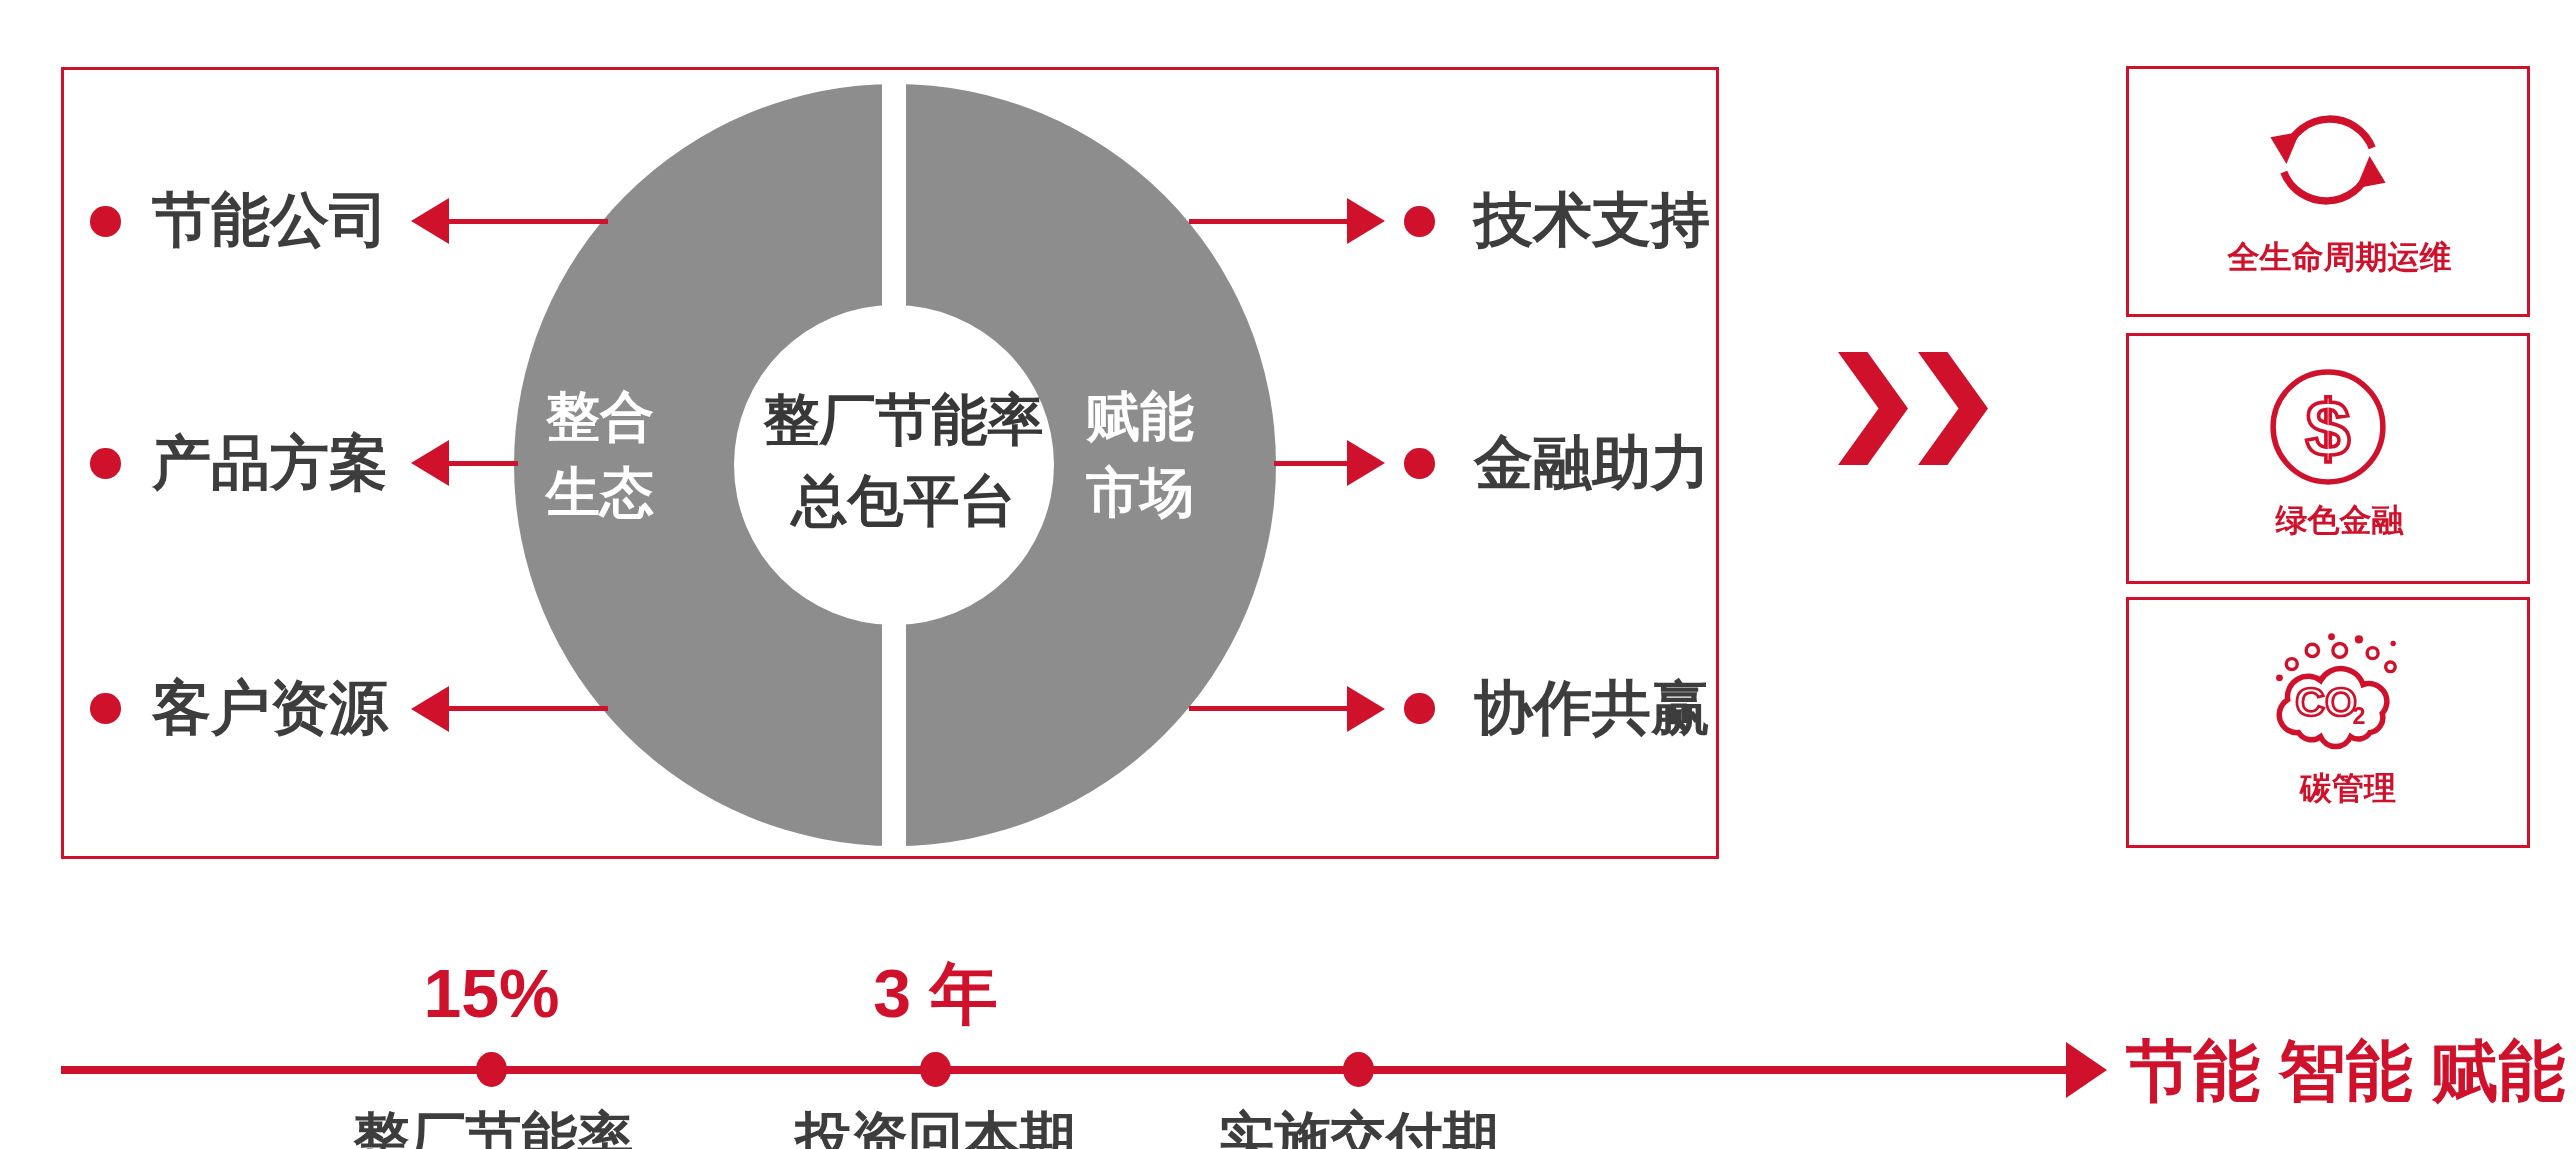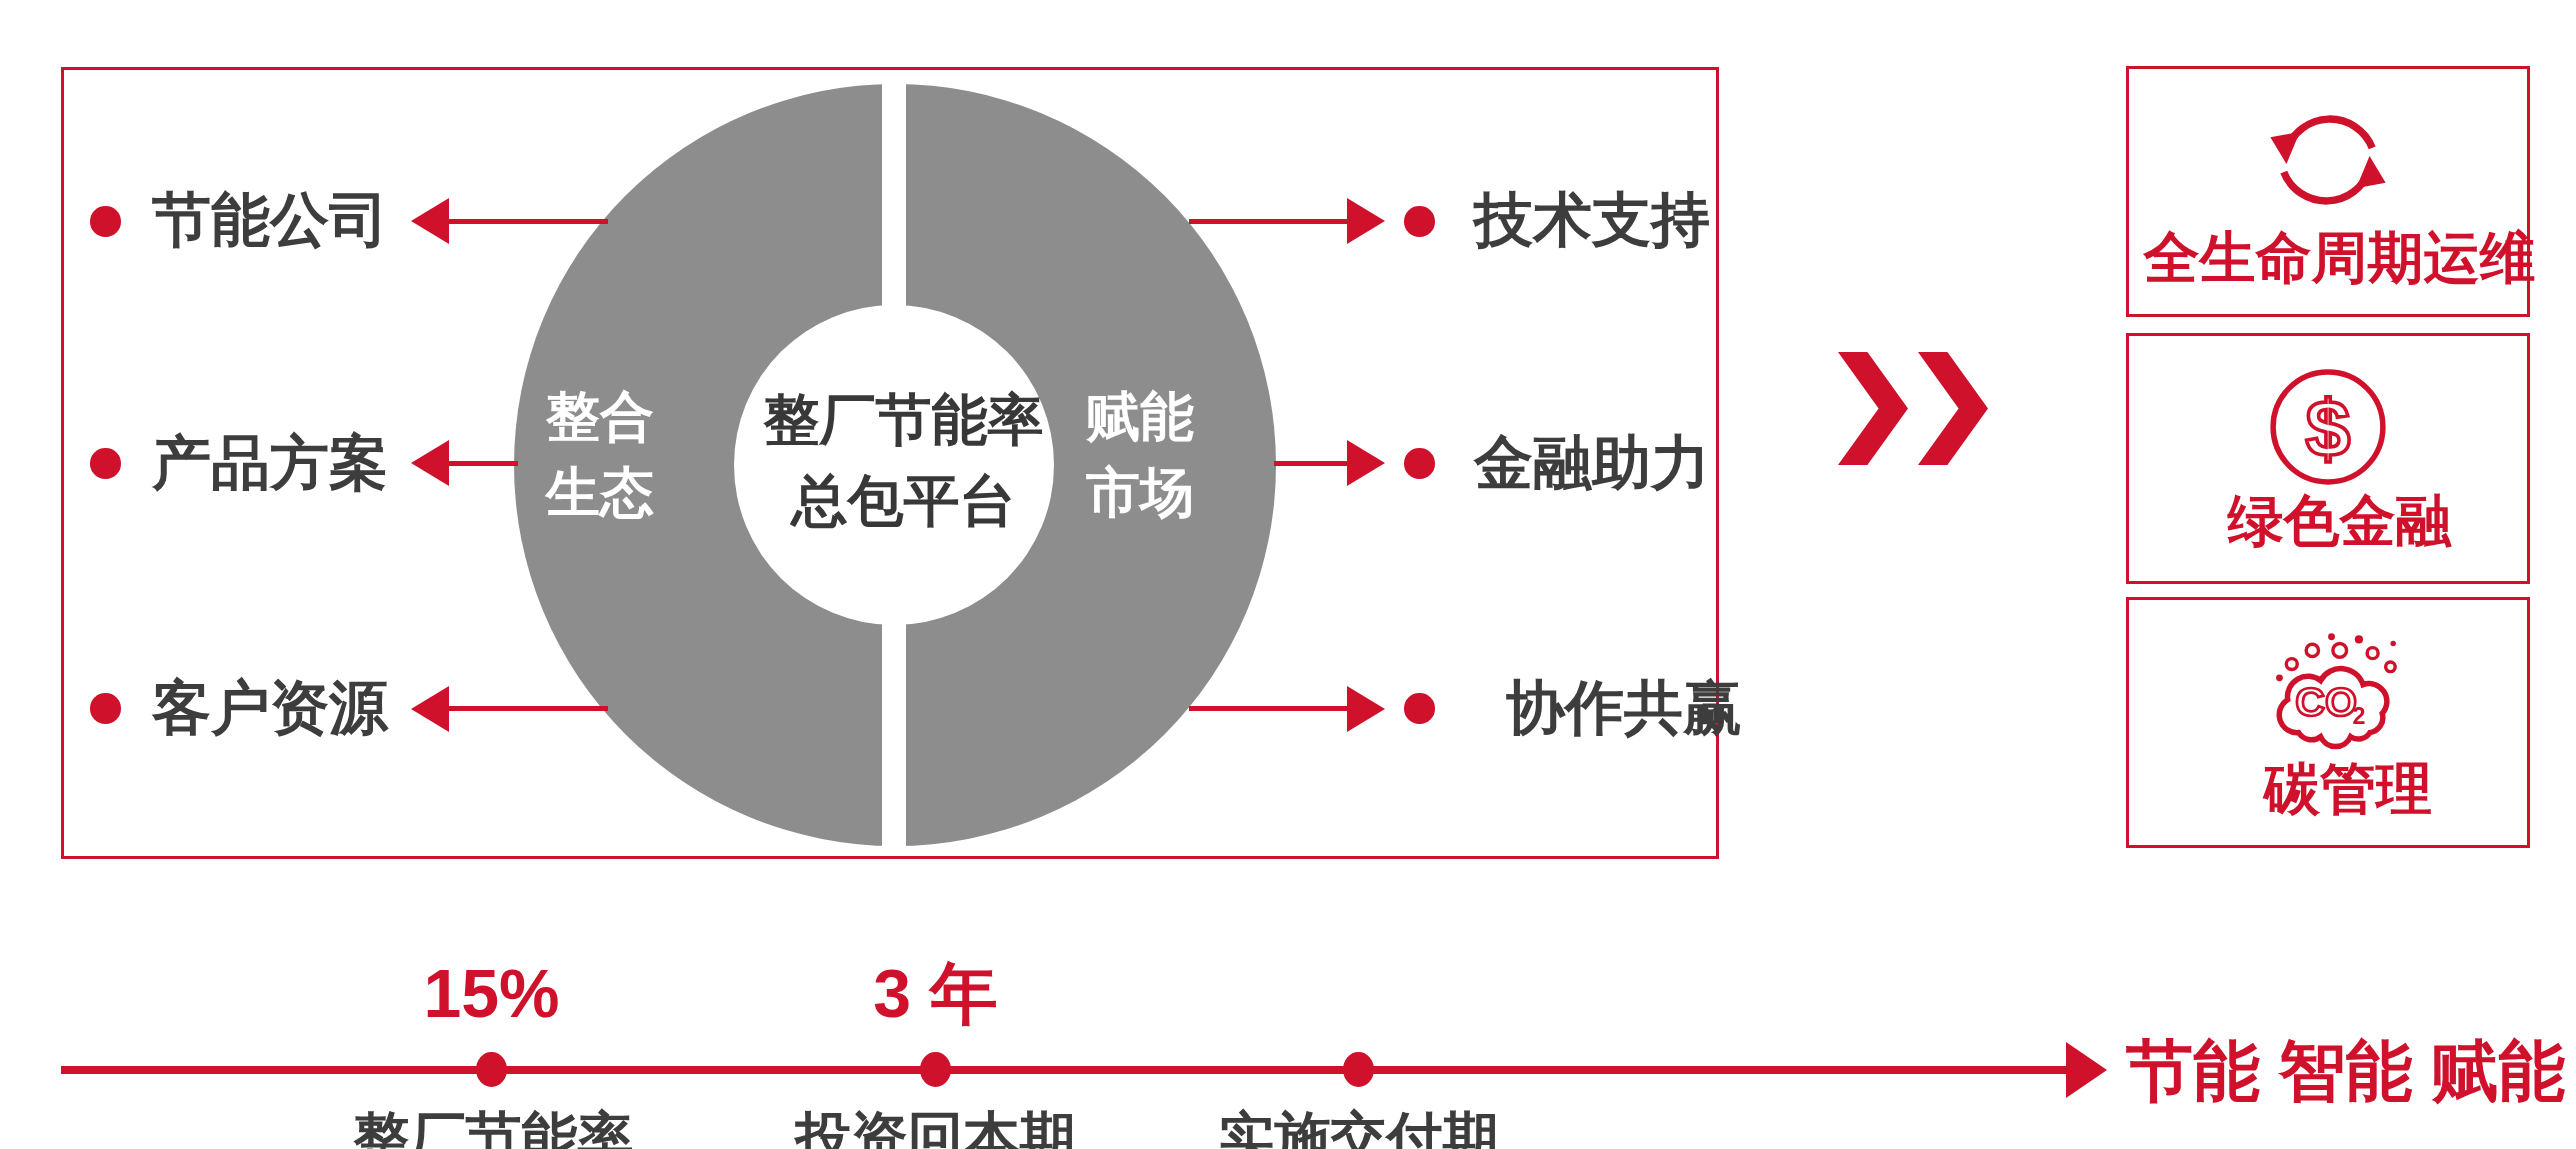--- a/index.html
+++ b/index.html
@@ -27,34 +27,34 @@
   .ah-right{width:0;height:0;border-top:23px solid transparent;border-bottom:23px solid transparent;border-left:38px solid #d0112b;}
 
   .l-b1{left:90px;top:206px;} .l-b2{left:90px;top:448px;} .l-b3{left:90px;top:693px;}
   .l-t1{left:152px;top:187px;} .l-t2{left:152px;top:430px;} .l-t3{left:152px;top:675px;}
   .l-a1{left:411px;top:198px;} .l-a2{left:411px;top:440px;} .l-a3{left:411px;top:686px;}
   .l-l1{left:448px;top:219px;width:160px;} .l-l2{left:448px;top:461px;width:70px;} .l-l3{left:448px;top:706px;width:160px;}
 
   .r-l1{left:1189px;top:219px;width:158px;} .r-l2{left:1274px;top:461px;width:73px;} .r-l3{left:1189px;top:706px;width:158px;}
   .r-a1{left:1347px;top:198px;} .r-a2{left:1347px;top:440px;} .r-a3{left:1347px;top:686px;}
   .r-b1{left:1404px;top:206px;} .r-b2{left:1404px;top:448px;} .r-b3{left:1404px;top:693px;}
-  .r-t1{left:1474px;top:187px;} .r-t2{left:1474px;top:430px;} .r-t3{left:1474px;top:675px;margin-left:32px;}
+  .r-t1{left:1474px;top:187px;} .r-t2{left:1474px;top:430px;} .r-t3{left:1474px;top:675px;}
 
   
   .chev{width:70px;height:113px;background:#d0112b;top:352px;
         clip-path:polygon(0 0,42% 0,100% 50%,42% 100%,0 100%,58% 50%);}
   .chev1{left:1838px;} .chev2{left:1918px;}
 
   
   .card{left:2126px;width:404px;height:251px;border:3px solid #d0112b;box-sizing:border-box;
         display:flex;flex-direction:column;align-items:center;justify-content:flex-start;}
   .card1{top:66px;} .card2{top:333px;} .card3{top:597px;padding-left:17px;}
   .card .icon-wrap{margin-top:20px;height:142px;display:flex;align-items:center;justify-content:center;}
   .card2 .icon-wrap{margin-top:24.4px;height:134px;}
-  .card-label{color:#d0112b;font-size:56px;font-weight:700;line-height:53px;white-space:nowrap;margin-left:23px;}
+  .card-label{color:#d0112b;font-size:32px;font-weight:700;line-height:53px;white-space:nowrap;margin-left:23px;}
 
   
   .tl-line{left:61px;top:1066px;width:2008px;height:8.4px;background:#d0112b;}
   .tl-ah{left:2066px;top:1042px;width:0;height:0;border-top:28px solid transparent;border-bottom:28px solid transparent;border-left:41px solid #d0112b;}
   .tl-dot{width:30.5px;height:35px;border-radius:50%;background:#d0112b;top:1052px;}
   .tl-d1{left:476px;} .tl-d2{left:920px;} .tl-d3{left:1343px;}
   .tl-num{top:951px;width:305px;text-align:center;color:#d0112b;font-size:68px;font-weight:700;line-height:84px;white-space:nowrap;}
   .tl-n1{left:339px;} .tl-n2{left:783px;} .tl-n3{left:1206px;}
   .tl-lab{top:1105px;width:381px;text-align:center;color:#3d3d3d;font-size:56px;font-weight:700;line-height:66px;white-space:nowrap;}
   .tl-w1{left:303px;} .tl-w2{left:745px;} .tl-w3{left:1168px;}

